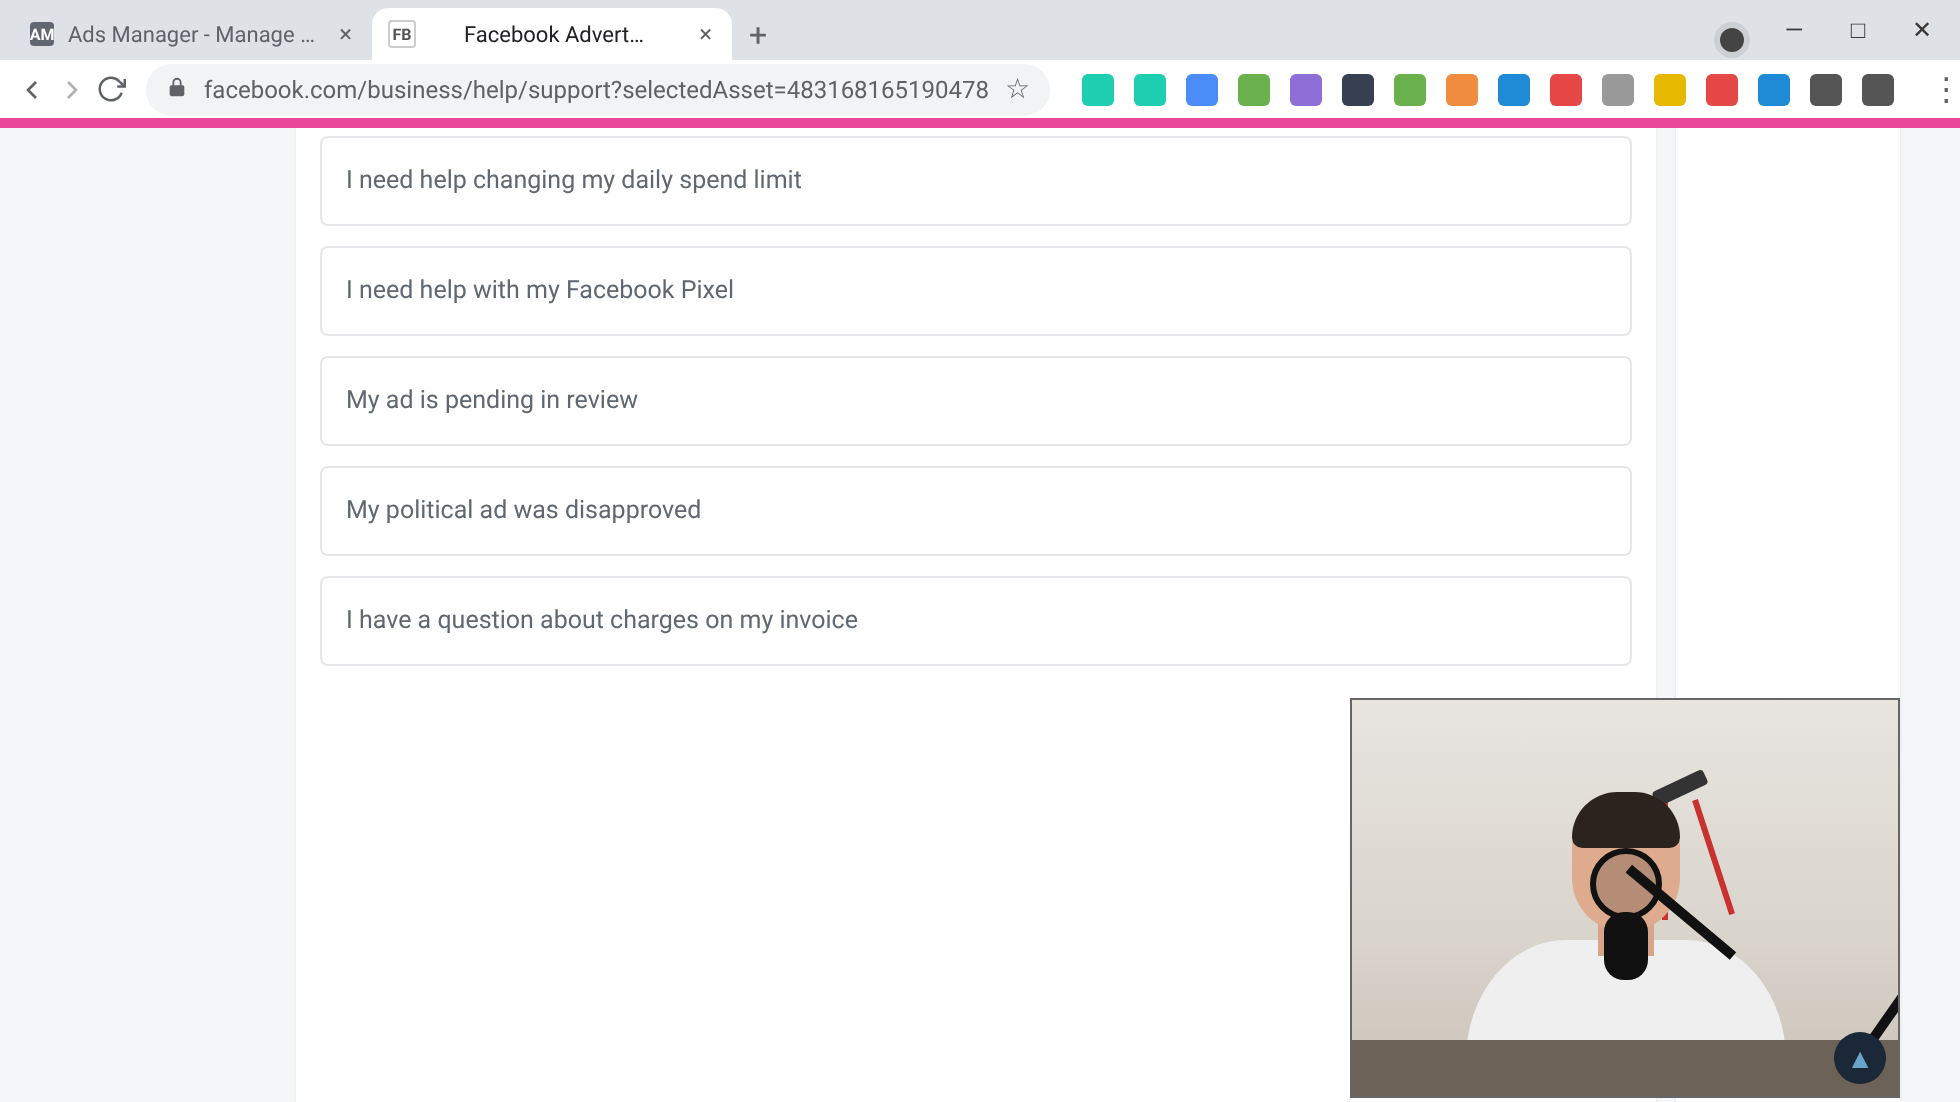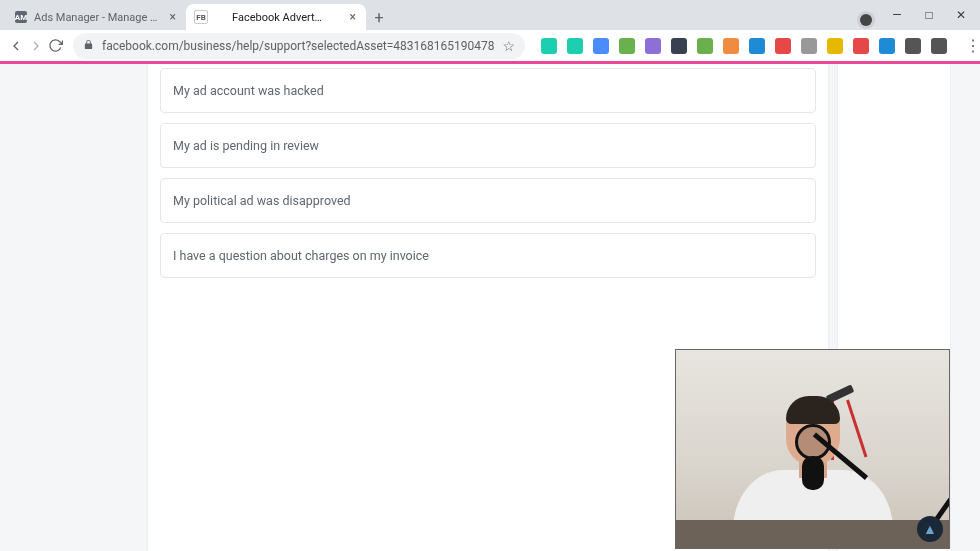--- a/index.html
+++ b/index.html
@@ -58,21 +58,21 @@
   .tab-favicon { width:14px; height:14px; display:flex; align-items:center; justify-content:center;}
   .fav-square { width:12px; height:12px; background:#606770; border-radius:2px; display:flex;align-items:center;justify-content:center;color:#fff;font-size:8px;font-weight:bold;}
   .fav-fb {width:14px;height:14px;background:#fff;border:1px solid #ccc;border-radius:2px;display:flex;align-items:center;justify-content:center;font-size:8px;font-weight:bold;color:#555;}
   .tab-close { font-size:12px; color:#5f6368; padding:0 2px;}
   .new-tab { width:26px; height:26px; display:flex; align-items:center; justify-content:center; font-size:16px; color:#5f6368;}
 
   
   .toolbar {
     height: 34px;
     background: #ffffff;
-    border-bottom: 3px solid #ec4899;
+    border-bottom: 5px solid #ec4899;
     display: flex;
     align-items: center;
     padding: 0 8px;
     gap: 4px;
   }
   .nav-icon {
     width: 24px; height: 24px;
     display:flex; align-items:center; justify-content:center;
     color: #5f6368;
     border-radius: 50%;
@@ -317,21 +317,22 @@
       <div class="ext" style="background: rgb(85, 85, 85);"></div>
     </div>
   <div class="avatar"></div>
   <div class="kebab">⋮</div>
 </div>
 
 <div class="viewport">
   <div class="spacer-right"></div>
   <div class="page-card">
     <div class="option-list" id="option-list">
-        <div class="option" style="position: relative;">My ad account was hacked</div>
+        <div class="option" style="position: relative;">I need help changing my daily spend limit</div>
+        <div class="option" style="position: relative;">I need help with my Facebook Pixel</div>
         <div class="option" style="position: relative;">My ad is pending in review</div>
         <div class="option" style="position: relative;">My political ad was disapproved</div>
         <div class="option" style="position: relative;">I have a question about charges on my invoice</div>
       </div>
 
   </div>
 
   <div class="webcam">
     <div class="room-wall"></div>
     <div class="red-stand">

